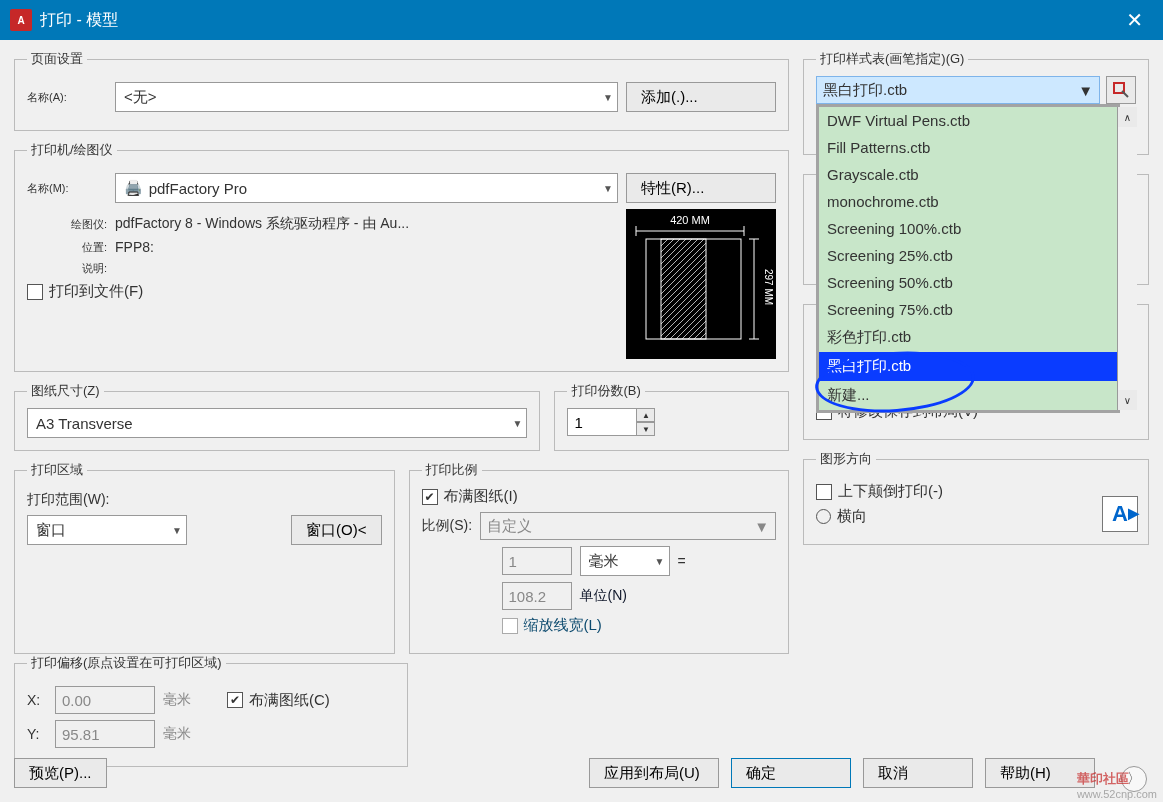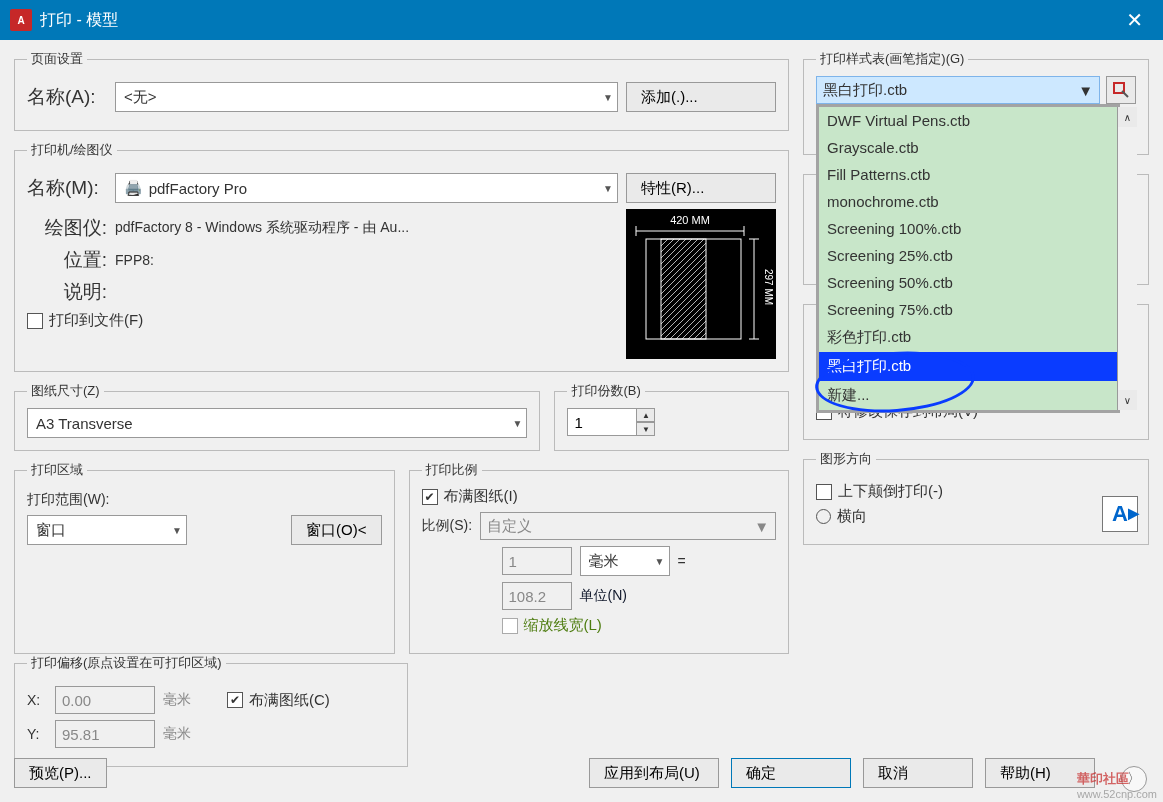--- a/index.html
+++ b/index.html
@@ -9,21 +9,21 @@
   .titlebar .left { display: flex; align-items: center; gap: 8px; }
   .appicon { width: 22px; height: 22px; background: #c62828; display: flex; align-items: center; justify-content: center; color: #fff; font-size: 10px; font-weight: bold; border-radius: 2px; }
   .title-text { font-size: 16px; }
   .close-x { font-size: 20px; padding: 0 10px; cursor: pointer; }
   .body { position: relative; padding: 10px 14px 14px 14px; display: flex; gap: 14px; height: 700px; }
   .left-col { width: 775px; display: flex; flex-direction: column; gap: 10px; }
   .right-col { flex: 1; position: relative; }
   fieldset.group { border: 1px solid #bbb; background: #f0f0f0; padding: 8px 12px 12px 12px; margin: 0; }
   fieldset.group > legend { padding: 0 4px; font-size: 13px; }
   .row { display: flex; align-items: center; gap: 8px; margin: 6px 0; }
-  .lbl { width: 80px; font-size: 19px; }
+  .lbl { width: 80px; font-size: 11px; }
   .combo { display: flex; align-items: center; border: 1px solid #999; background: #fff; height: 30px; padding: 0 4px 0 8px; font-size: 15px; justify-content: space-between; }
   .combo .arrow { color: #555; font-size: 10px; }
   .btn { height: 30px; border: 1px solid #999; background: #eaeaea; padding: 0 14px; font-size: 15px; display: inline-flex; align-items: center; cursor: pointer; }
   .txtbox { height: 28px; border: 1px solid #999; background: #fff; padding: 0 6px; font-size: 15px; }
   .txtbox.dis { background: #f0f0f0; color: #888; }
   .chk { display: inline-flex; align-items: center; gap: 6px; font-size: 15px; }
   .chk .box { width: 16px; height: 16px; border: 1px solid #555; background: #fff; display: inline-flex; align-items: center; justify-content: center; font-size: 12px; }
   .chk .box.dis { border-color: #aaa; color: #aaa; }
   .radio { display: inline-flex; align-items: center; gap: 6px; font-size: 15px; }
   .radio .dot { width: 15px; height: 15px; border: 1px solid #555; border-radius: 50%; display: inline-flex; align-items: center; justify-content: center; }
@@ -193,21 +193,21 @@
             </div>
             <span>=</span>
           </div>
           <div class="row" style="padding-left:80px">
             <input class="txtbox dis" style="width: 70px;" value="108.2">
             <span style="color:#0f172a">单位(N)</span>
           </div>
           <div class="row" style="padding-left:80px">
             <label class="chk">
               <span class="box dis"></span>
-                <span style="color:#4d7c0f">缩放线宽(L)</span>
+                <span style="color:#0c4a6e">缩放线宽(L)</span>
             </label>
           </div>
         </fieldset>
       </div>
 
       <div class="two-col" style="margin-top:-10px">
         <fieldset class="group" style="flex:1">
           <legend>打印偏移(原点设置在可打印区域)</legend>
           <div class="row">
             <span style="width:20px">X:</span>
@@ -233,22 +233,22 @@
       <fieldset class="group plotstyle-box" style="padding-bottom:50px">
         <legend>打印样式表(画笔指定)(G)</legend>
         <div style="display:flex;gap:6px;position:relative">
           <div style="flex:1;position:relative">
             <div class="ps-combo">
               <span>黑白打印.ctb</span>
               <span class="arrow">▼</span>
             </div>
             <div class="ps-dropdown">
               <div class="item">DWF Virtual Pens.ctb</div>
+              <div class="item">Fill Patterns.ctb</div>
               <div class="item">Grayscale.ctb</div>
-              <div class="item">Fill Patterns.ctb</div>
               <div class="item">monochrome.ctb</div>
               <div class="item">Screening 100%.ctb</div>
               <div class="item">Screening 25%.ctb</div>
               <div class="item">Screening 50%.ctb</div>
               <div class="item">Screening 75%.ctb</div>
               <div class="item">彩色打印.ctb</div>
               <div class="item sel">黑白打印.ctb</div>
               <div class="item">新建...</div>
               <div class="ps-scroll">
                 <div>∧</div>

